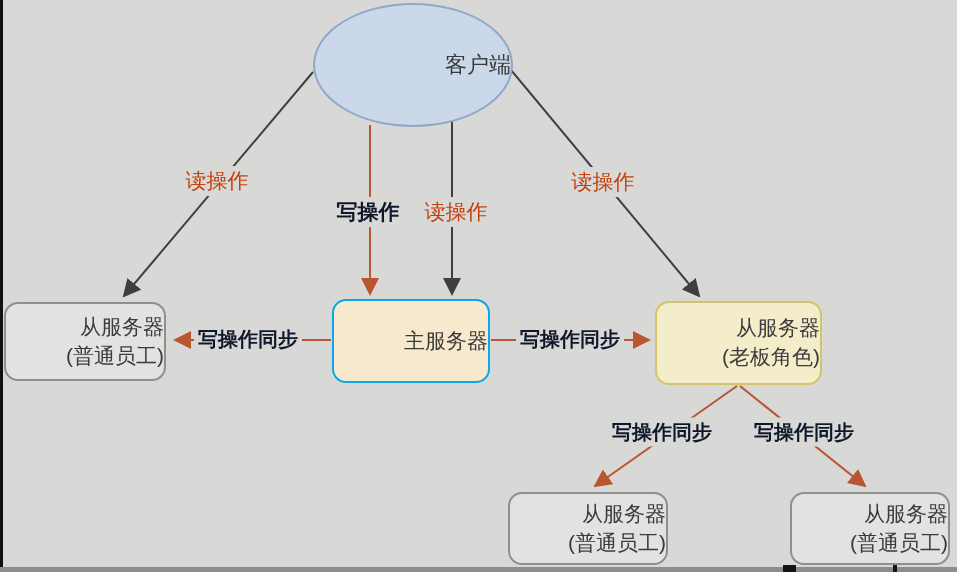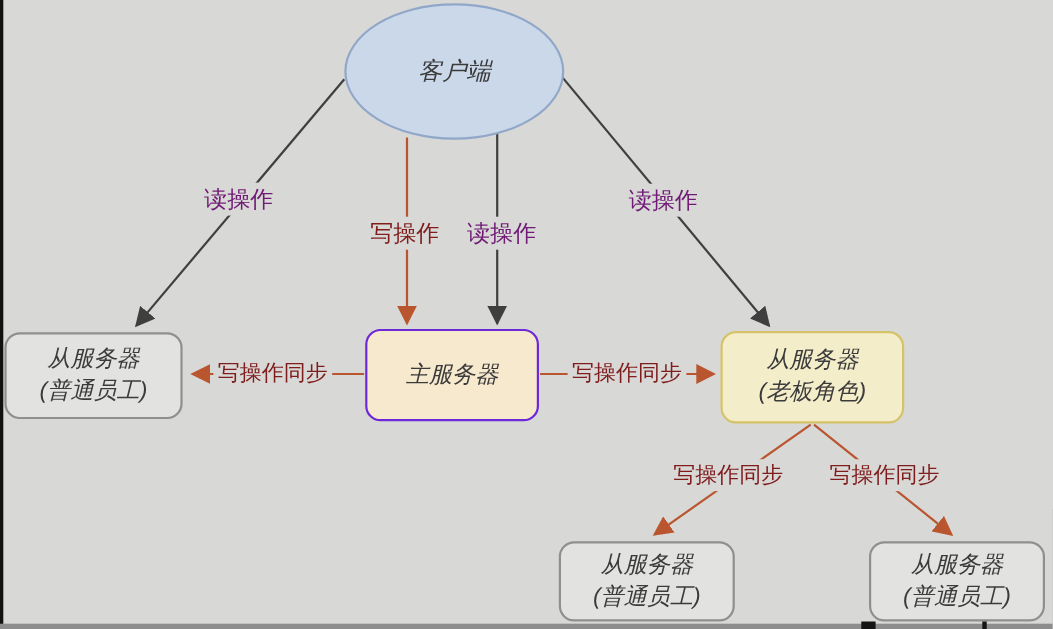--- a/index.html
+++ b/index.html
@@ -28,58 +28,57 @@
   .notch-a { left: 783px; width: 13px; }
   .notch-b { left: 893px; width: 4px; }
   svg.arrows {
     position: absolute; left: 0; top: 0; width: 957px; height: 572px;
     pointer-events: none;
   }
   .node {
     position: absolute;
     display: flex;
     flex-direction: column;
-    align-items: center;
+    align-items: flex-end;
     justify-content: center;
     text-align: center;
     color: #3b3b3b;
     font-size: 21px;
     line-height: 1.38;
     box-sizing: border-box;
-    font-style: italic;
   }
   .node .nline { white-space: nowrap; }
   .ellipse {
     border-radius: 50%;
     background: #cbd8ea;
     border: 2px solid #90a7c8;
     font-size: 22px;
   }
   .box { border-radius: 14px; }
   .box-gray   { background: #e2e2e0; border: 2px solid #8f8f8f; }
-  .box-master { background: #f7e9cd; border: 2px solid #6d28d9; }
+  .box-master { background: #f7e9cd; border: 2px solid #0ea5e9; }
   .box-manager{ background: #f4edca; border: 2px solid #d5c36a; }
 
   .node-client        { left: 313px; top: 3px;   width: 200px; height: 124px; }
   .node-slave-left    { left: 4px;   top: 302px; width: 162px; height: 79px; }
   .node-master        { left: 332px; top: 299px; width: 158px; height: 84px; }
   .node-manager       { left: 655px; top: 301px; width: 167px; height: 84px; }
   .node-slave-bl      { left: 508px; top: 492px; width: 160px; height: 73px; }
   .node-slave-br      { left: 790px; top: 492px; width: 160px; height: 73px; }
 
   .edge-label {
     position: absolute;
     transform: translate(-50%, -50%);
     white-space: nowrap;
     background: #d8d8d6;
     padding: 1px 4px;
     font-size: 21px;
   }
-  .lbl-dark { color: #701a75; }
-  .lbl-red  { color: #7f1d1d; font-weight: normal; }
+  .lbl-dark { color: #c2410c; }
+  .lbl-red  { color: #0f172a; font-weight: bold; }
 
   .pos-read-left    { left: 217px; top: 181px; }
   .pos-write-center { left: 368px; top: 212px; }
   .pos-read-center  { left: 456px; top: 212px; }
   .pos-read-right   { left: 603px; top: 182px; }
   .pos-sync-left    { left: 248px; top: 339px; font-size: 20px; }
   .pos-sync-right   { left: 570px; top: 339px; font-size: 20px; }
   .pos-sync-bl      { left: 662px; top: 432px; font-size: 20px; }
   .pos-sync-br      { left: 804px; top: 432px; font-size: 20px; }
 </style>

